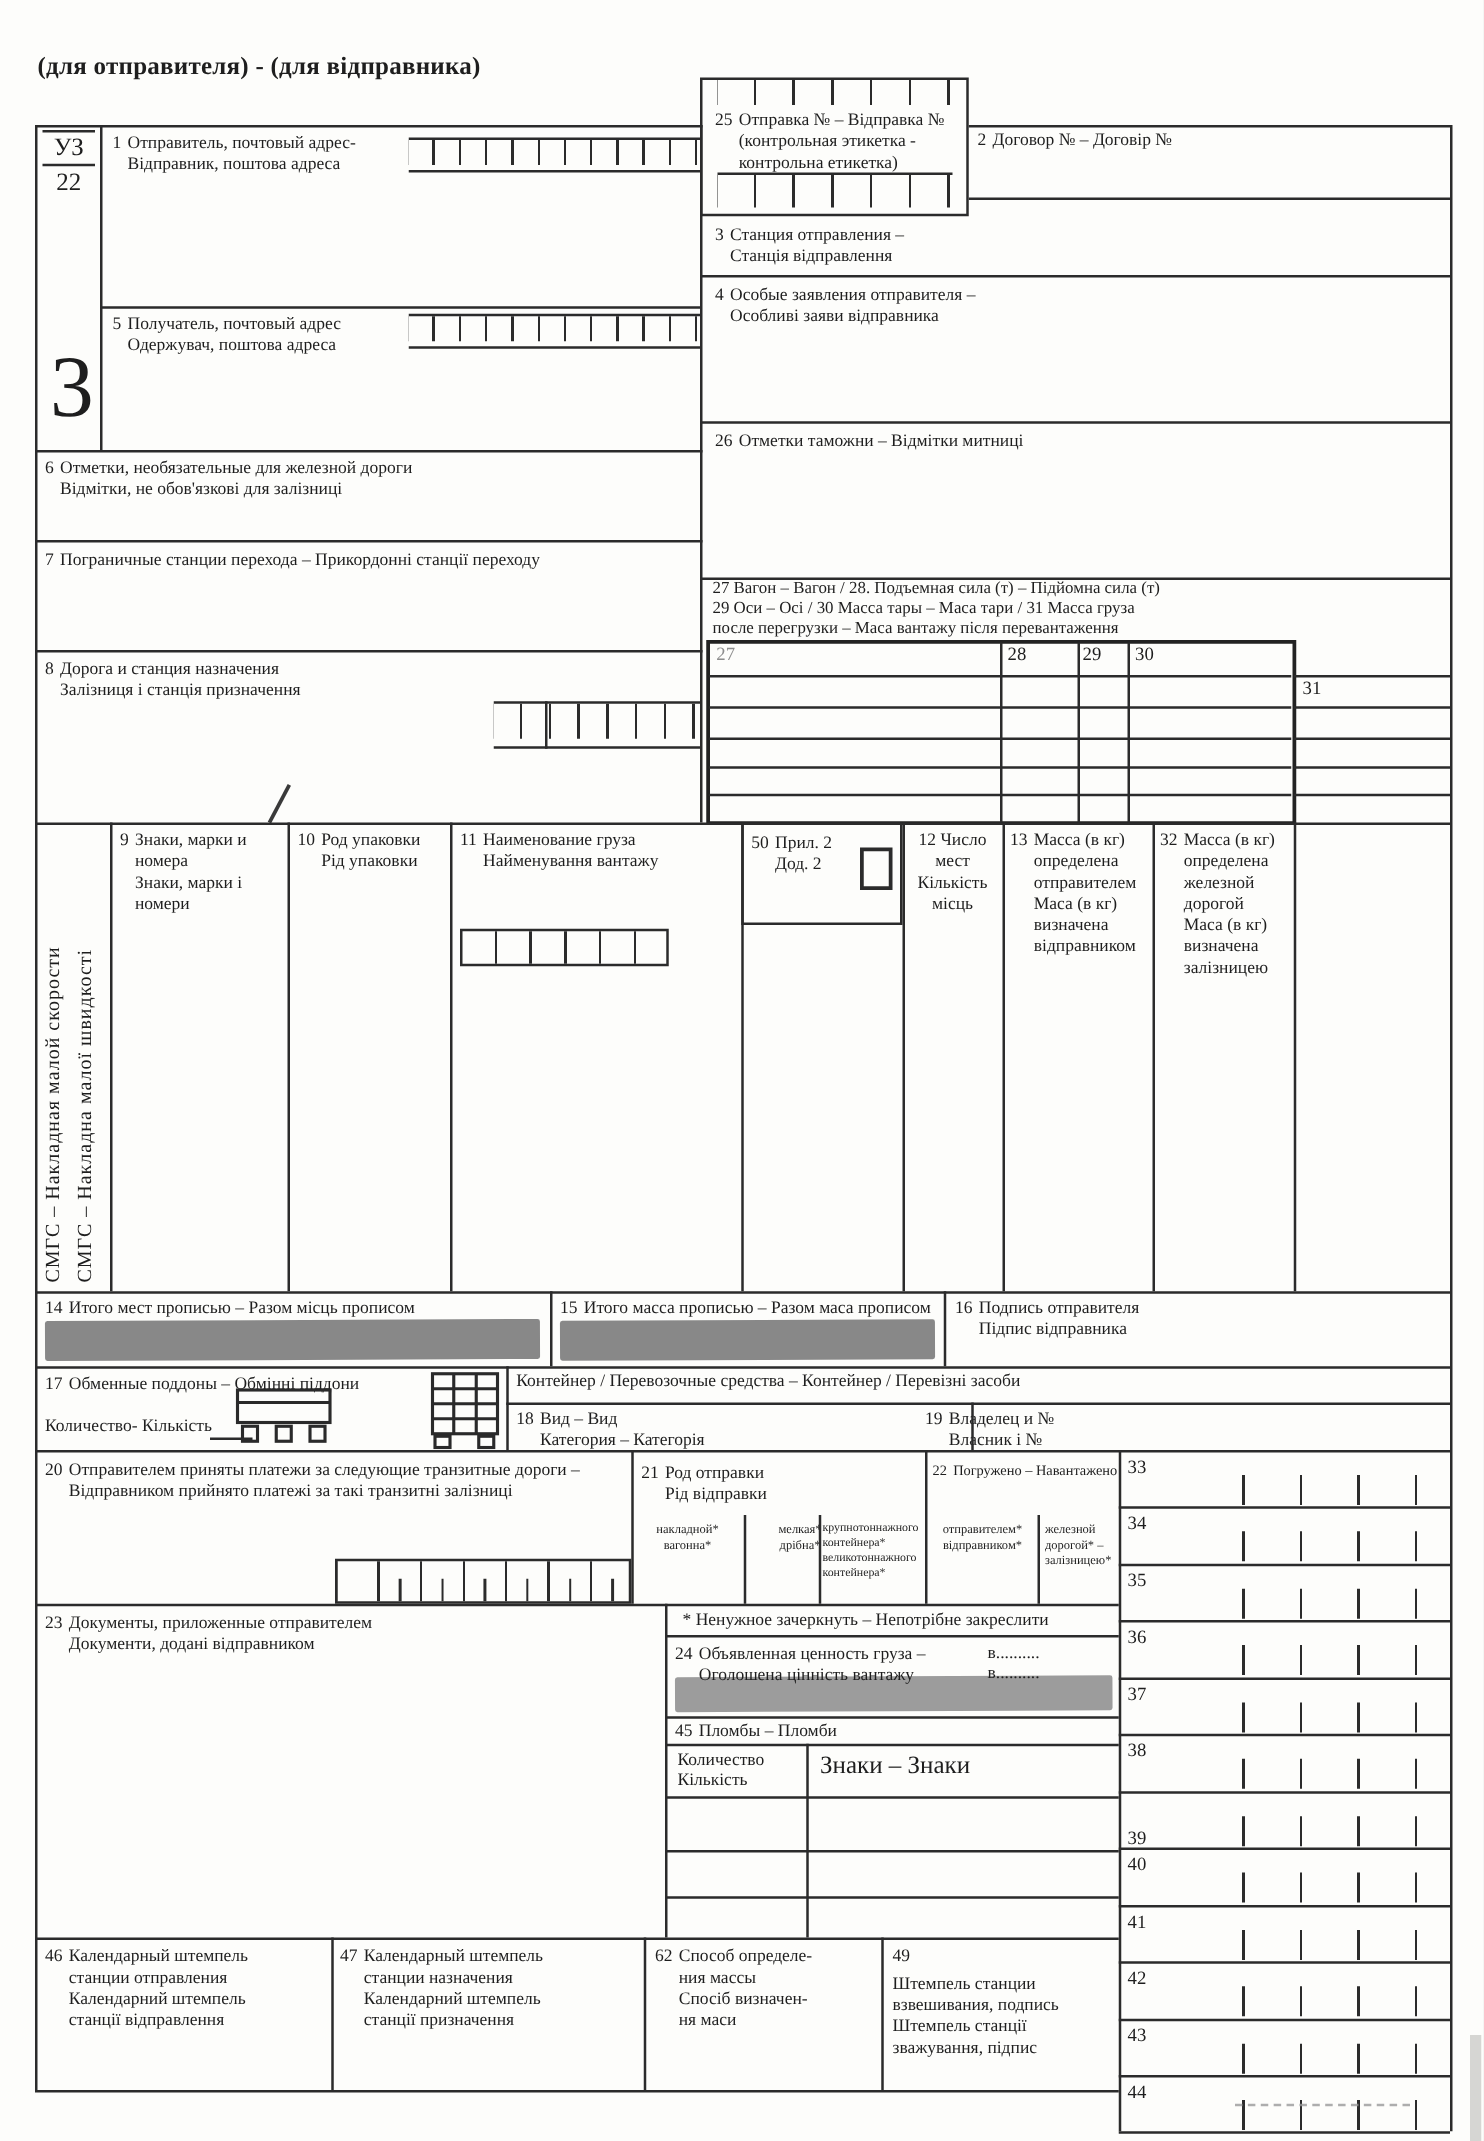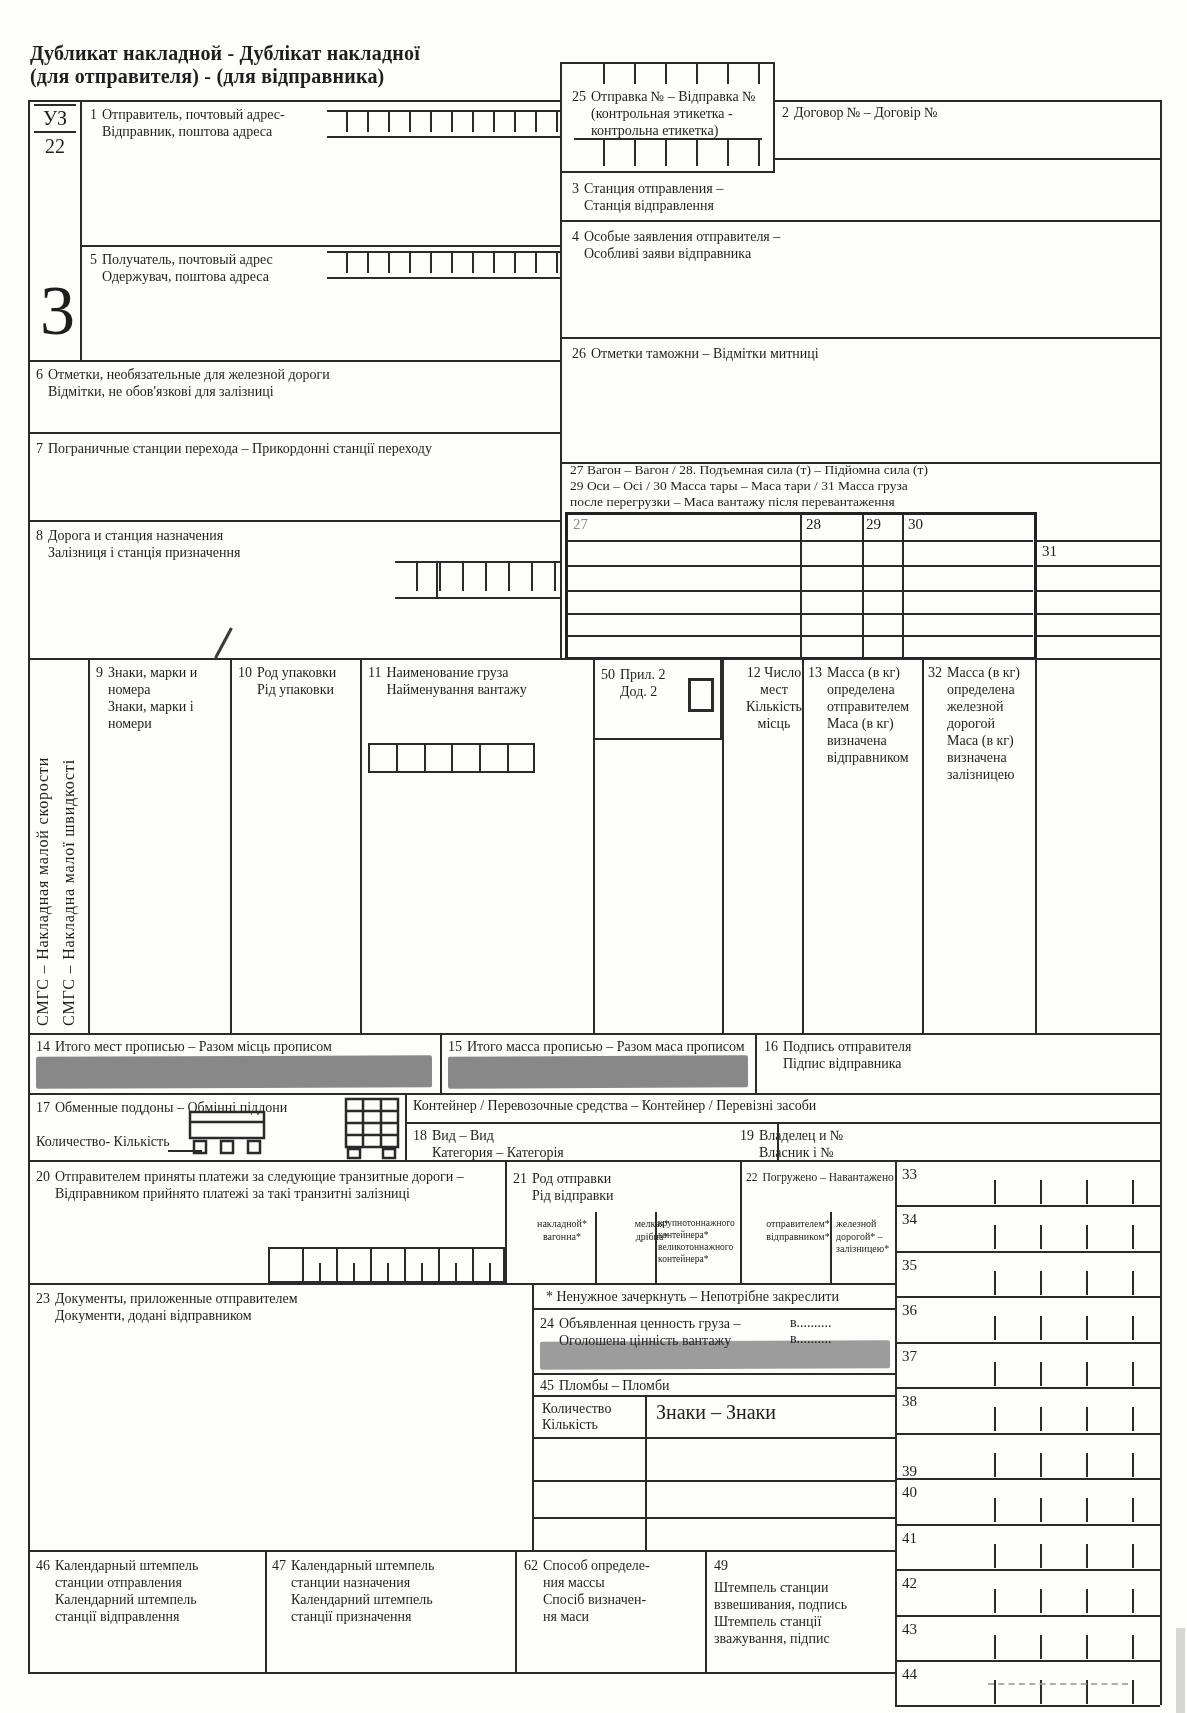--- a/index.html
+++ b/index.html
@@ -4,21 +4,21 @@
 <style>
   html,body{margin:0;padding:0;background:#e9e9e7;}
   .page{position:relative;width:1187px;height:1713px;background:#fdfdfb;overflow:hidden;
         font-family:"Liberation Serif","DejaVu Serif",serif;color:#1e1e1e;
         --ln:#2b2b2b;}
   .ln{position:absolute;background:var(--ln);}
   .abs{position:absolute;}
   .lbl{position:absolute;display:flex;gap:5px;font-size:14px;line-height:1.22;color:#1e1e1e;}
   .lbl .n{flex:0 0 auto;}
   .lbl .t{white-space:pre-line;}
-  .c{text-align:center;padding-left:12px;}
+  .c{text-align:center;}
   .small{font-size:10px;line-height:1.25;}
   .tiny{font-size:9.5px;line-height:1.25;}
   .pre{white-space:pre-line;}
   .box{position:absolute;box-sizing:border-box;border:2px solid var(--ln);}
   .boldbox{position:absolute;box-sizing:border-box;border:3px solid #222;}
   
   .combd{position:absolute;box-sizing:border-box;border-top:2px solid var(--ln);border-bottom:2px solid var(--ln);}
   .combd::before{content:"";position:absolute;left:0;top:0;width:100%;height:82%;
     background:repeating-linear-gradient(90deg,transparent 0 calc(var(--sp) - 2px),var(--ln) calc(var(--sp) - 2px) var(--sp));}
   .tkd{position:absolute;}
@@ -45,21 +45,20 @@
         font-size:16px;line-height:1.6;letter-spacing:.8px;white-space:pre-line;}
   .num-cell{position:absolute;font-size:15px;}
   .gray{color:#8d8d8d;}
 </style>
 </head>
 <body>
 
 <div class="page">
 
   <div class="title">
-    <div>Дубликат накладной - Дублікат накладної</div>
     <div>(для отправителя) - (для відправника)</div>
   </div>
 
   <div class="abs" style="left:34px;top:104px;width:42px;text-align:center;font-size:20px;">
     <div style="border-top:2px solid var(--ln);border-bottom:2px solid var(--ln);padding:1px 0;">УЗ</div>
     <div style="padding-top:2px;">22</div>
   </div>
   <div class="abs" style="left:40px;top:276px;font-size:70px;line-height:1;">3</div>
 
   <div class="box" style="left:560px;top:62px;width:215px;height:111px;"></div>

